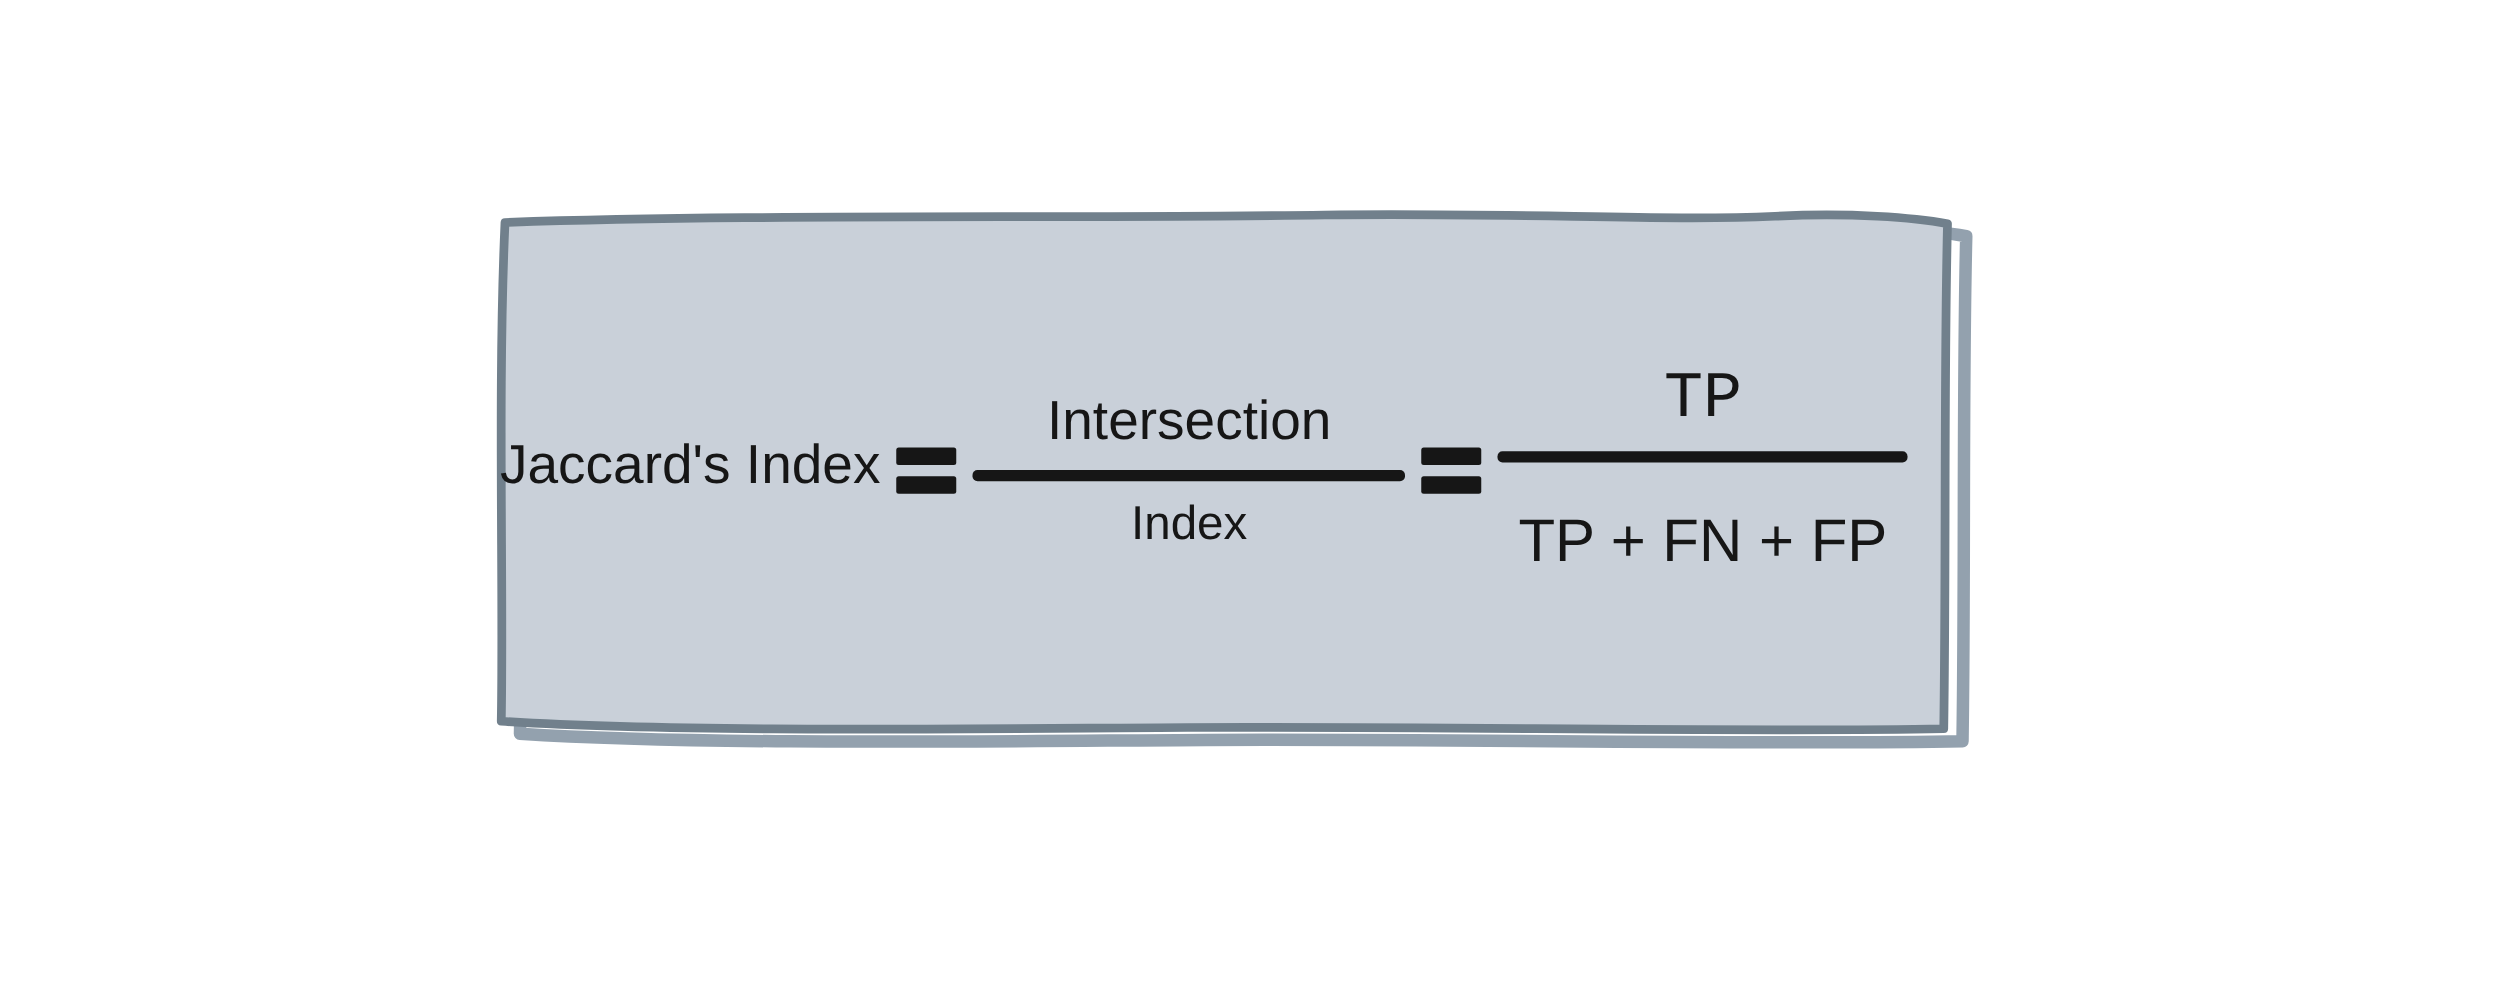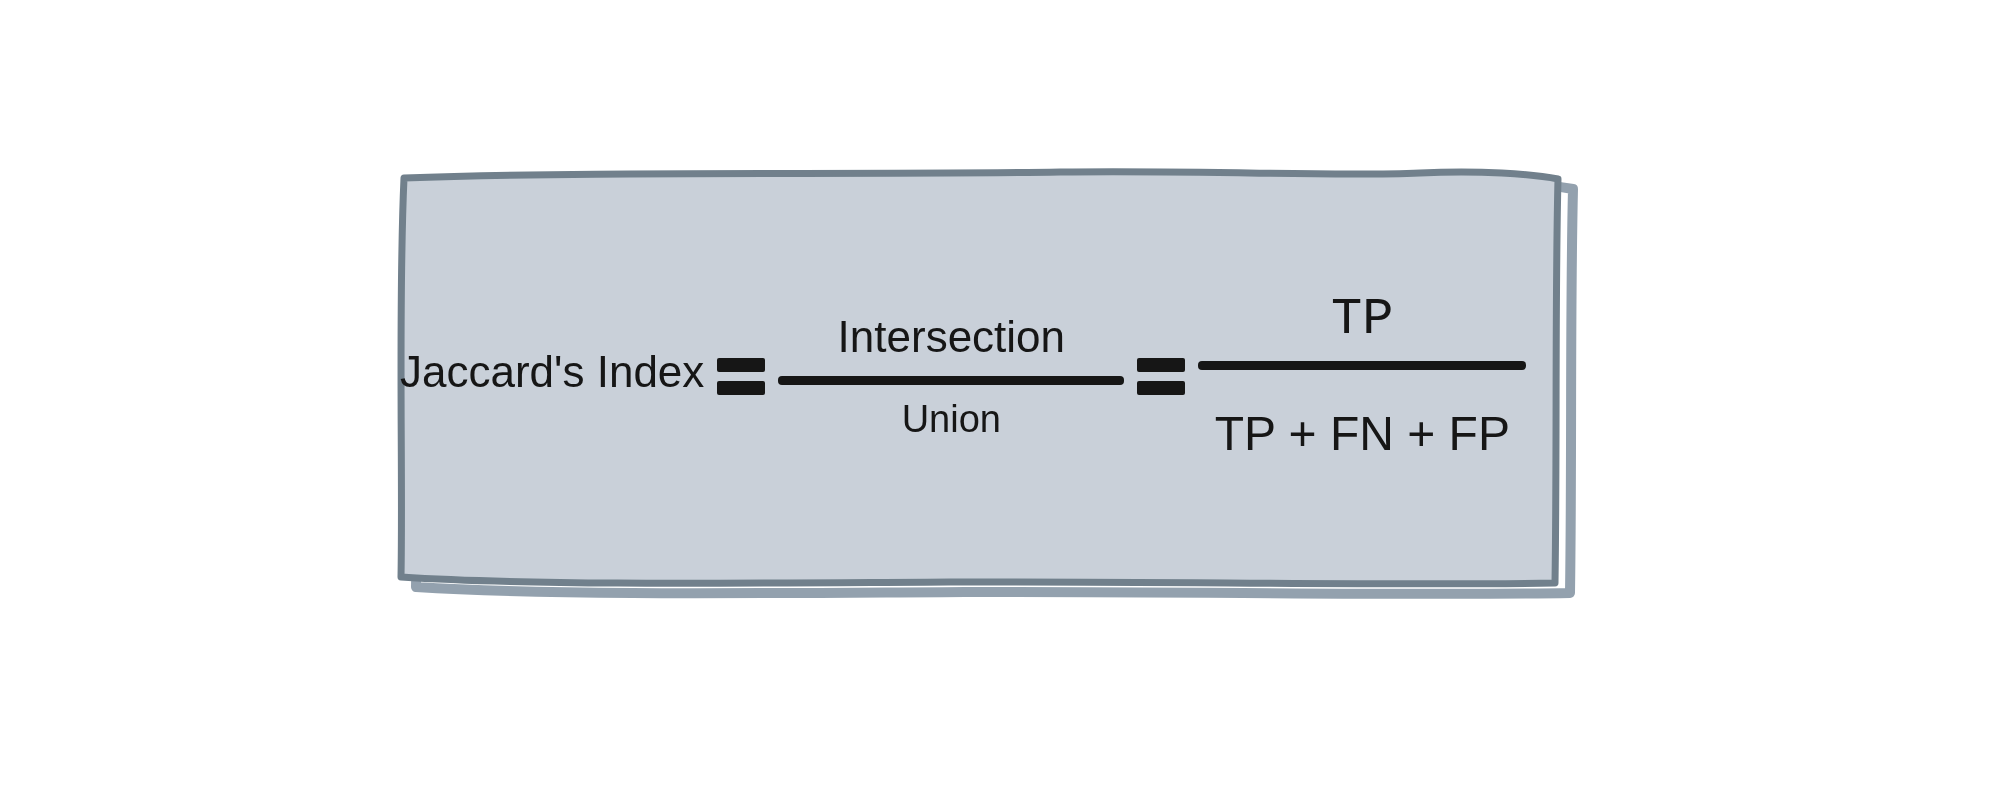--- a/index.html
+++ b/index.html
@@ -131,21 +131,21 @@
     <span class="formula-label">Jaccard's Index</span>
 
     <span class="equals" role="img" aria-label="=">
       <span class="ebar"></span>
       <span class="ebar"></span>
     </span>
 
     <span class="fraction fraction-1">
       <span class="frac-num">Intersection</span>
       <span class="frac-bar"></span>
-      <span class="frac-den">Union</span>
+      <span class="frac-den">Index</span>
     </span>
 
     <span class="equals" role="img" aria-label="=">
       <span class="ebar"></span>
       <span class="ebar"></span>
     </span>
 
     <span class="fraction fraction-2">
       <span class="frac-num">TP</span>
       <span class="frac-bar"></span>

